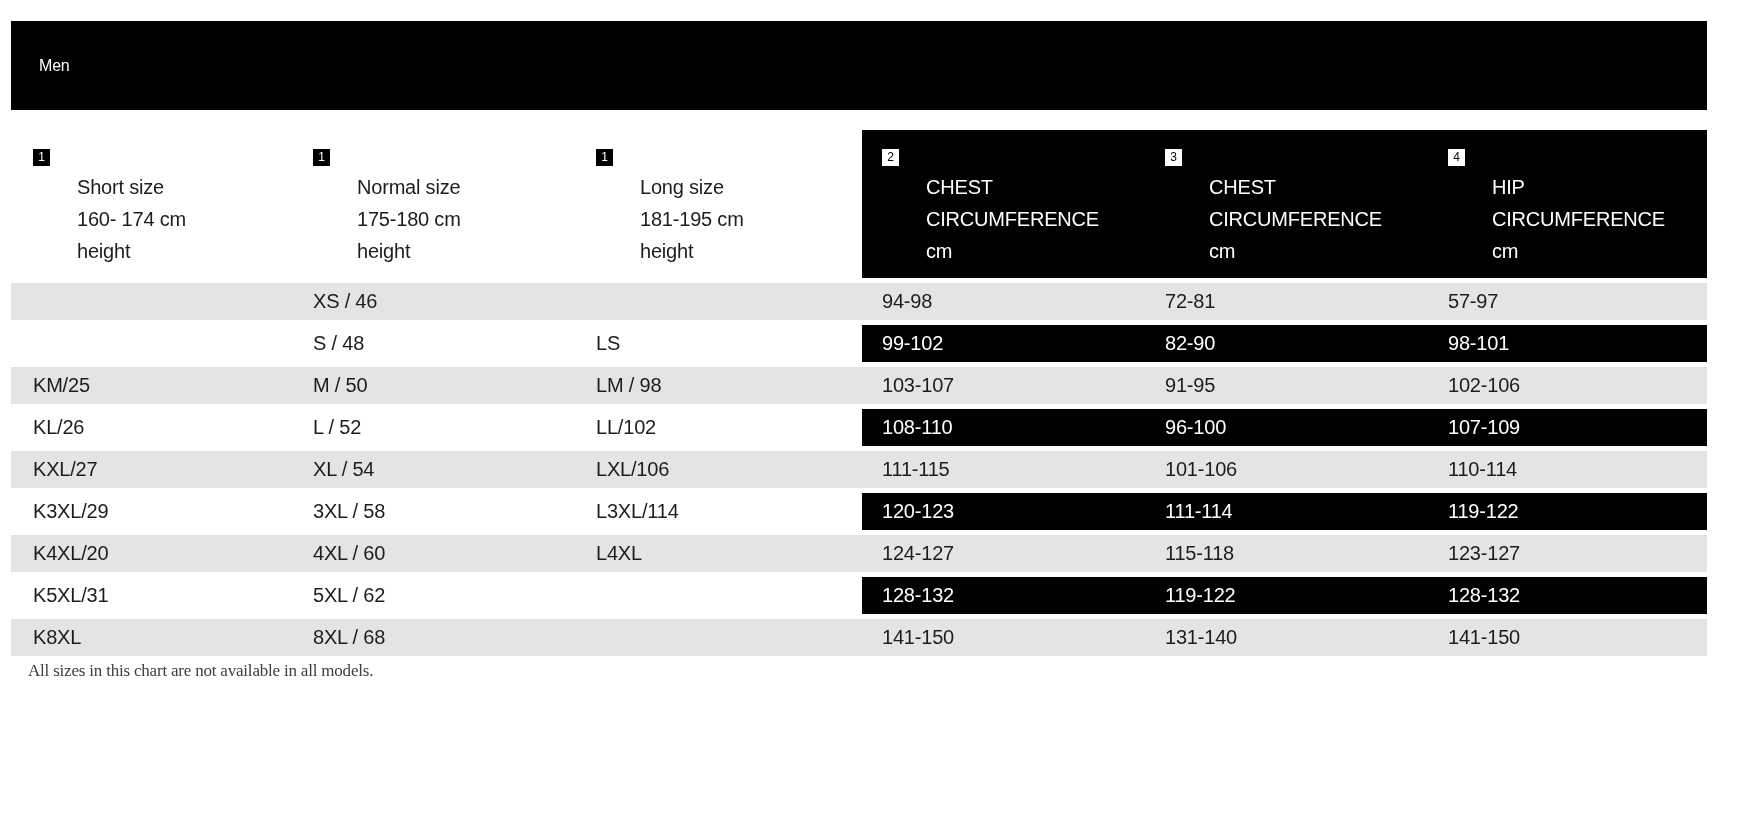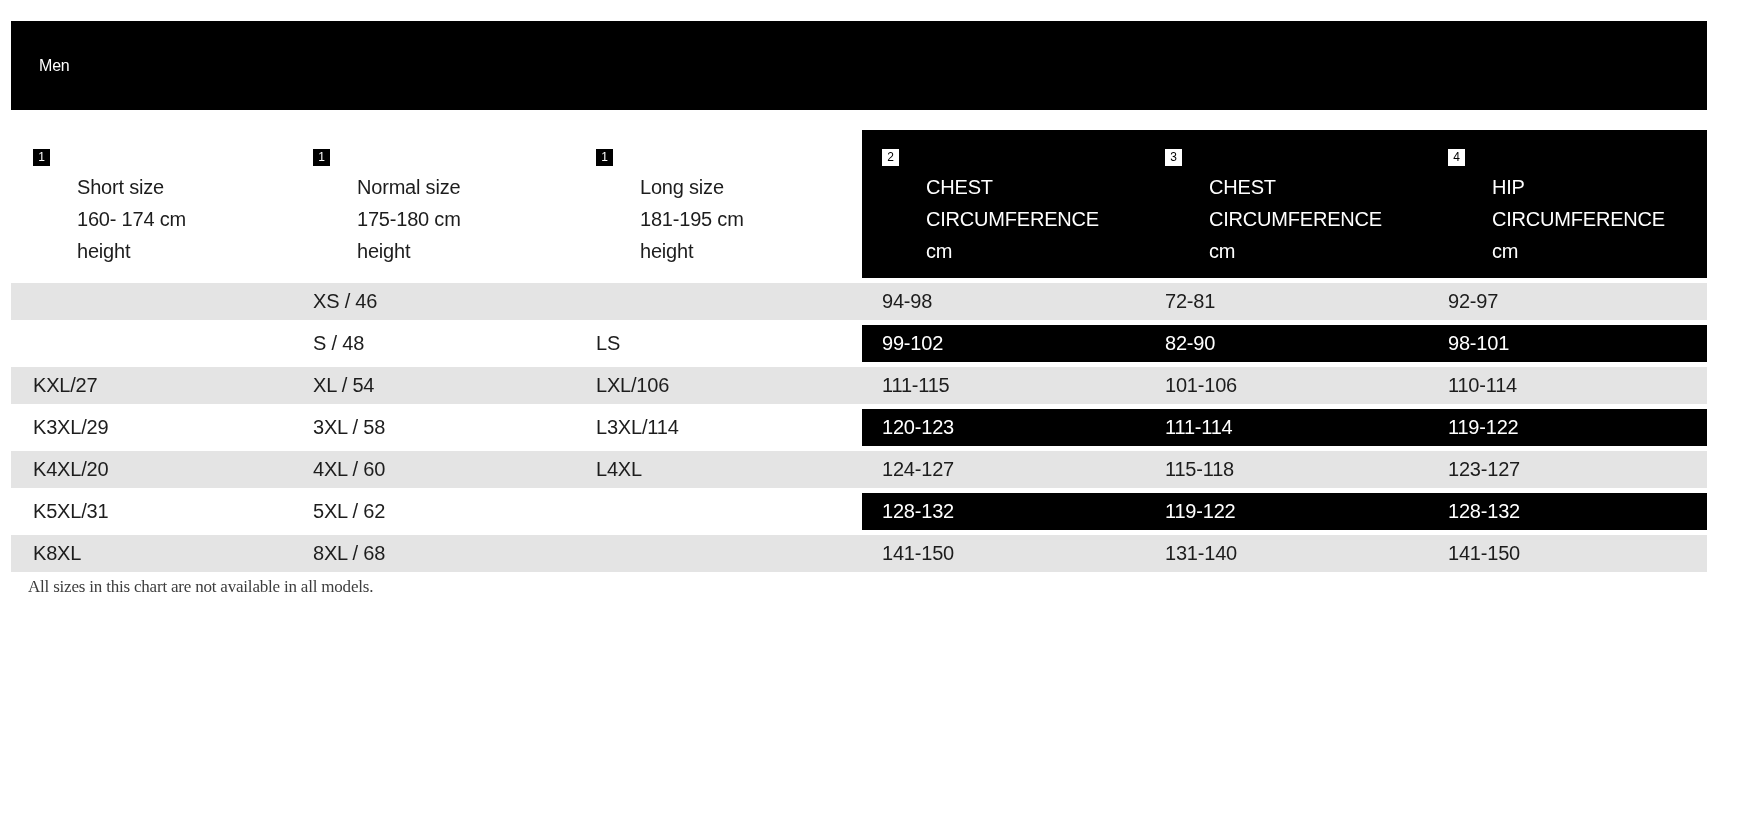--- a/index.html
+++ b/index.html
@@ -163,29 +163,45 @@
         </th>
       </tr>
     </thead>
     <tbody>
       <tr>
         <td></td>
         <td>XS / 46</td>
         <td></td>
         <td>94-98</td>
         <td>72-81</td>
-        <td>92-97</td>
+        <td>57-97</td>
       </tr>
       <tr>
         <td></td>
         <td>S / 48</td>
         <td>LS</td>
         <td>99-102</td>
         <td>82-90</td>
         <td>98-101</td>
+      </tr>
+      <tr>
+        <td>KM/25</td>
+        <td>M / 50</td>
+        <td>LM / 98</td>
+        <td>103-107</td>
+        <td>91-95</td>
+        <td>102-106</td>
+      </tr>
+      <tr>
+        <td>KL/26</td>
+        <td>L / 52</td>
+        <td>LL/102</td>
+        <td>108-110</td>
+        <td>96-100</td>
+        <td>107-109</td>
       </tr>
       <tr>
         <td>KXL/27</td>
         <td>XL / 54</td>
         <td>LXL/106</td>
         <td>111-115</td>
         <td>101-106</td>
         <td>110-114</td>
       </tr>
       <tr>

